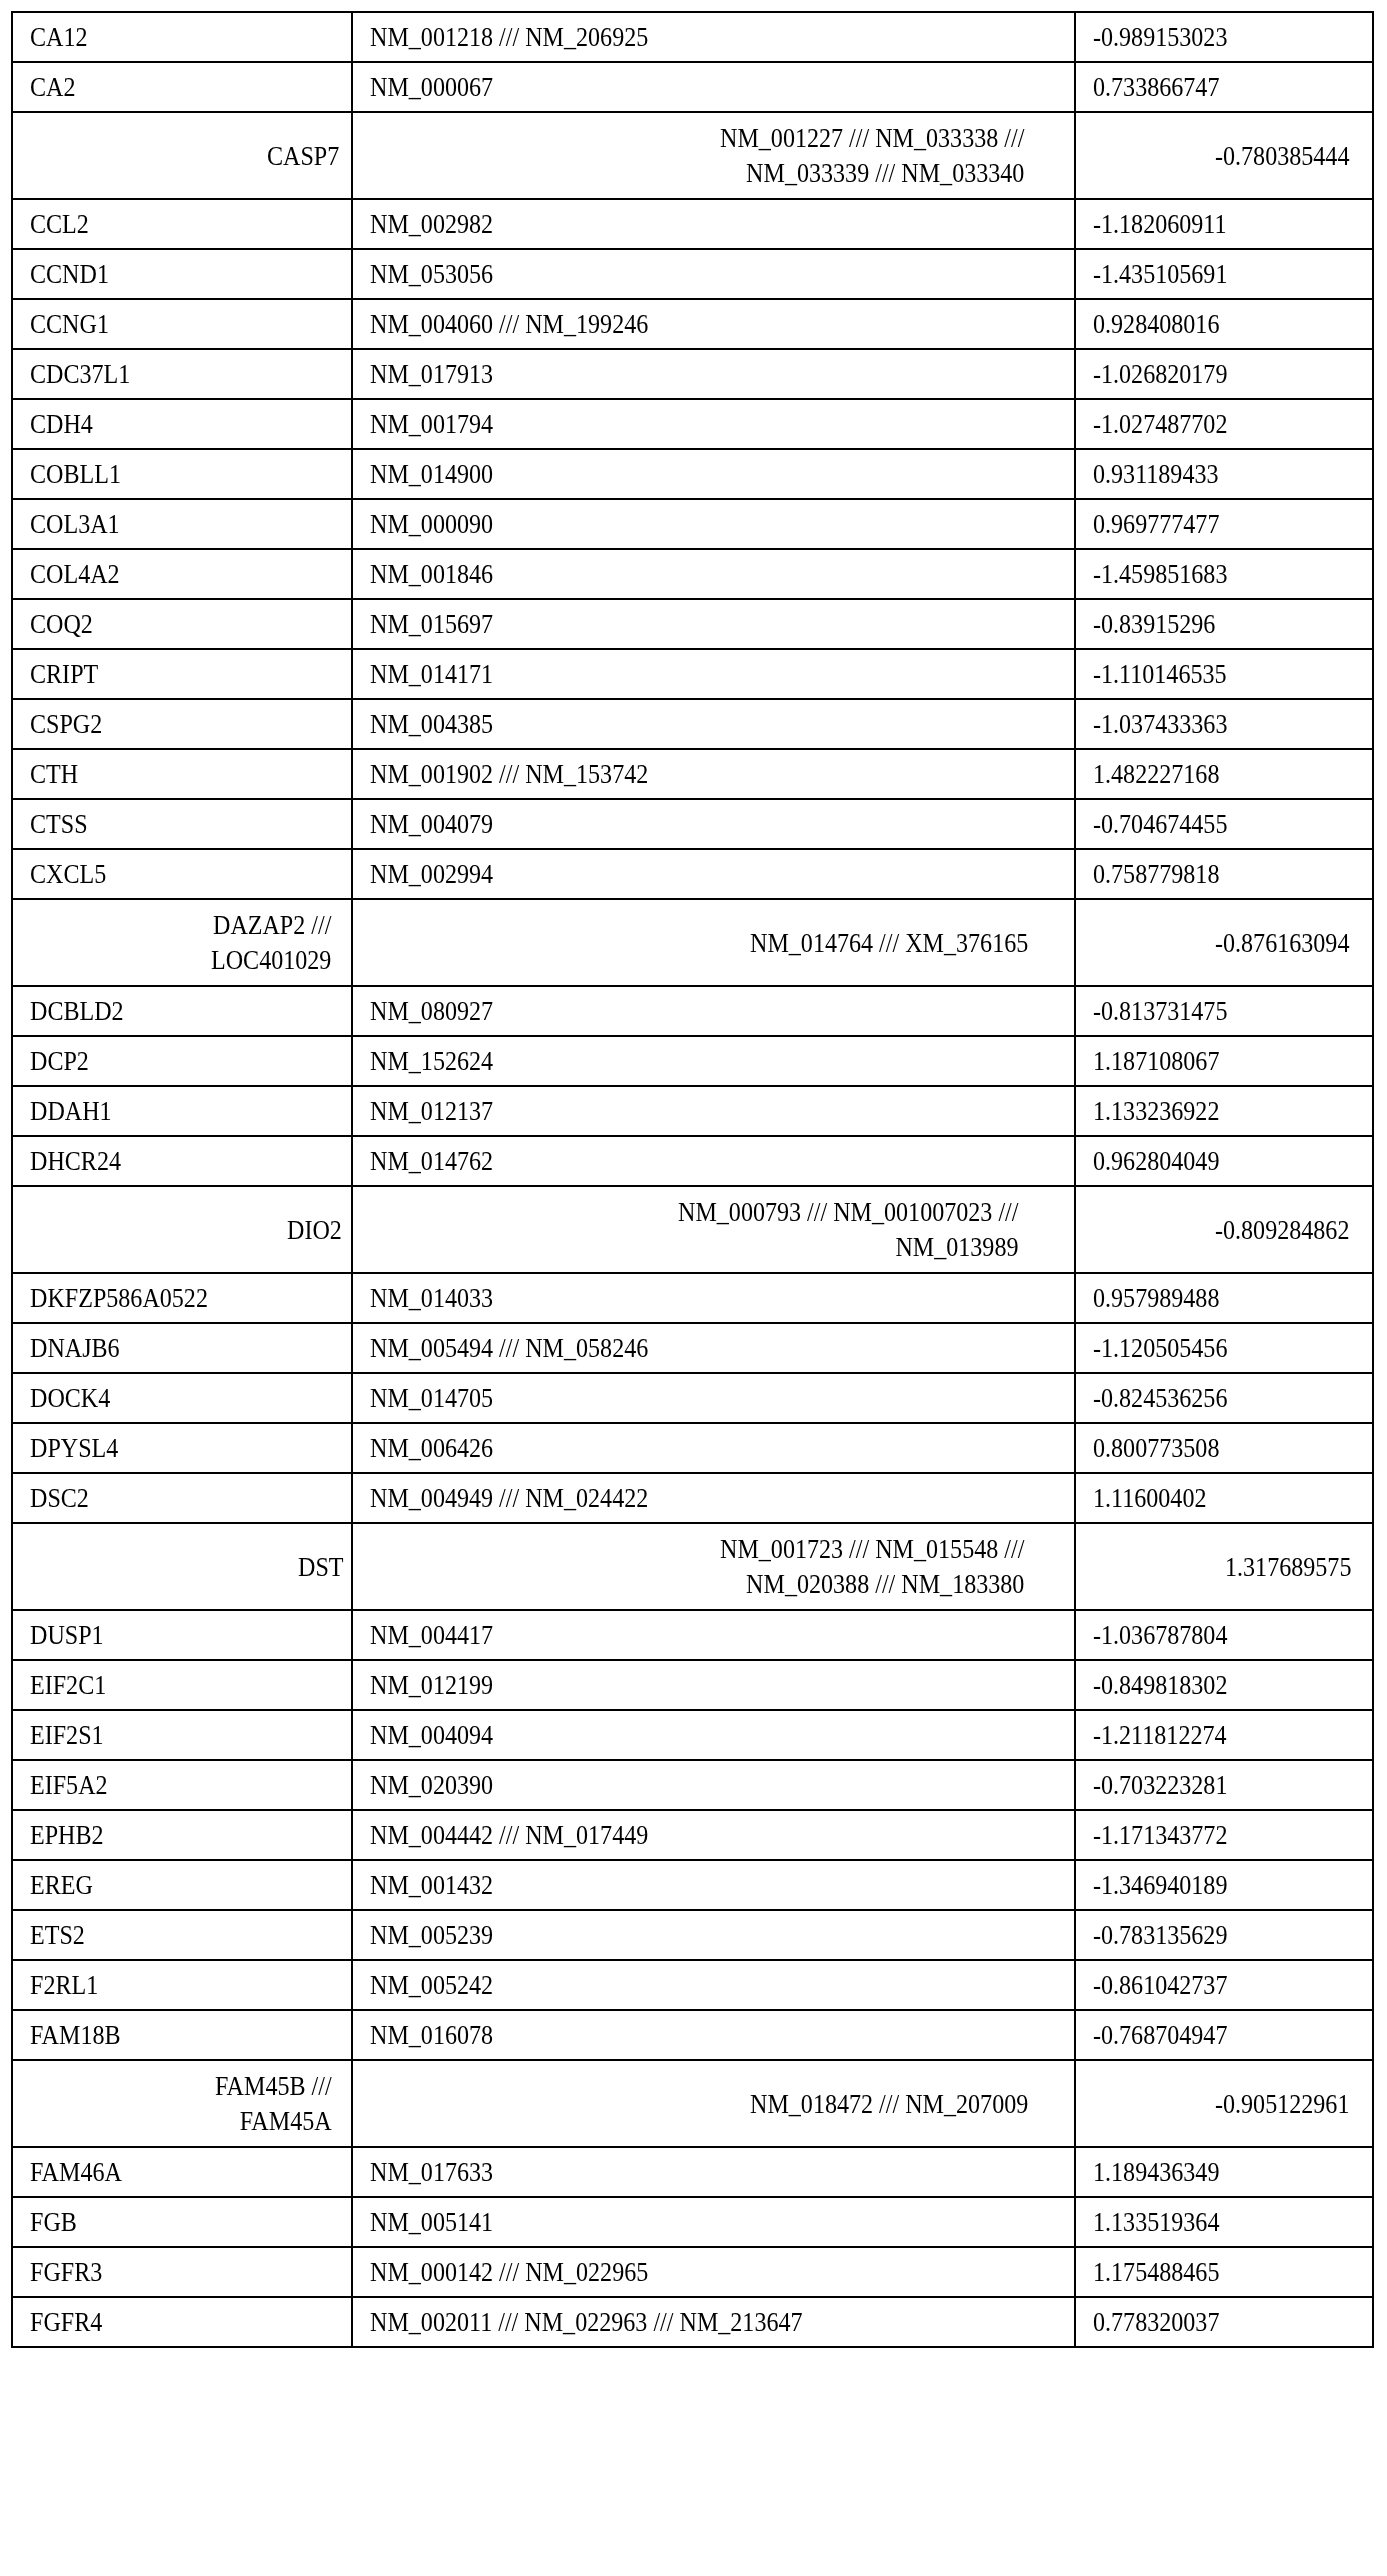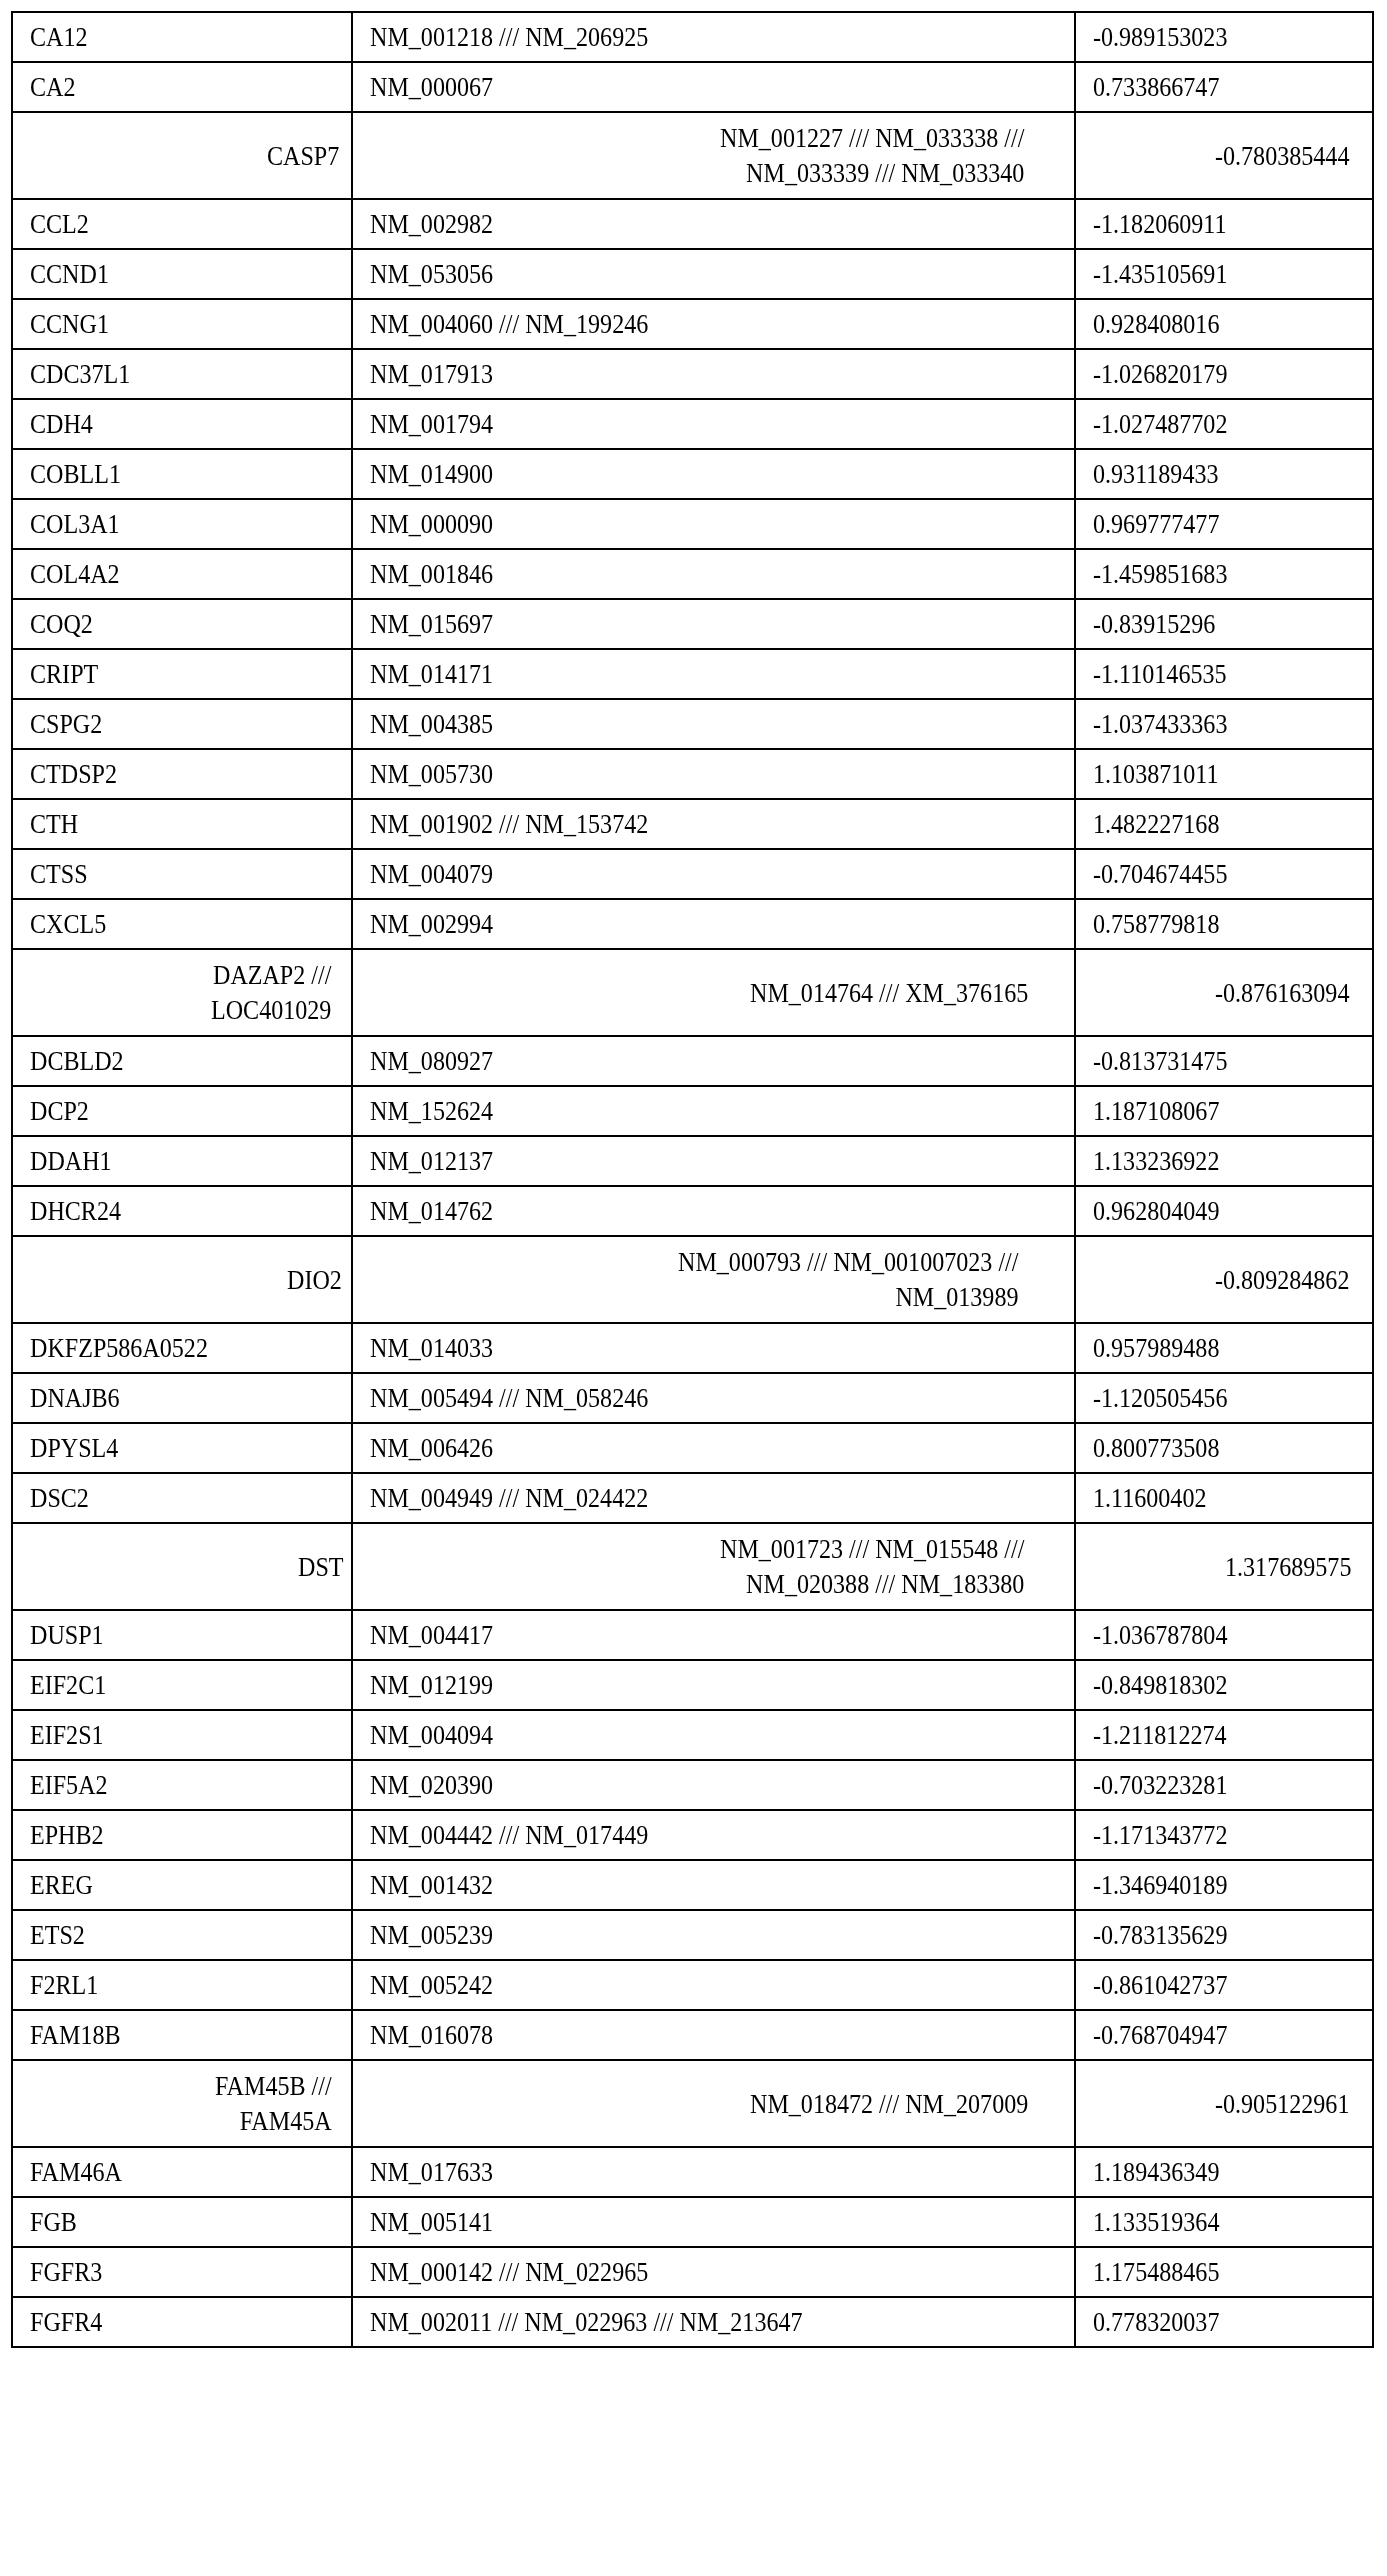--- a/index.html
+++ b/index.html
@@ -118,25 +118,20 @@
         <td><span class="txt"><span class="line">CRIPT</span></span></td>
         <td><span class="txt"><span class="line">NM_014171</span></span></td>
         <td><span class="txt">-1.110146535</span></td>
       </tr>
       <tr>
         <td><span class="txt"><span class="line">CSPG2</span></span></td>
         <td><span class="txt"><span class="line">NM_004385</span></span></td>
         <td><span class="txt">-1.037433363</span></td>
       </tr>
       <tr>
-        <td><span class="txt"><span class="line">CTDSP2</span></span></td>
-        <td><span class="txt"><span class="line">NM_005730</span></span></td>
-        <td><span class="txt">1.103871011</span></td>
-      </tr>
-      <tr>
         <td><span class="txt"><span class="line">CTH</span></span></td>
         <td><span class="txt"><span class="line">NM_001902 /// NM_153742</span></span></td>
         <td><span class="txt">1.482227168</span></td>
       </tr>
       <tr>
         <td><span class="txt"><span class="line">CTSS</span></span></td>
         <td><span class="txt"><span class="line">NM_004079</span></span></td>
         <td><span class="txt">-0.704674455</span></td>
       </tr>
       <tr>
@@ -176,20 +171,25 @@
       </tr>
       <tr>
         <td><span class="txt"><span class="line">DKFZP586A0522</span></span></td>
         <td><span class="txt"><span class="line">NM_014033</span></span></td>
         <td><span class="txt">0.957989488</span></td>
       </tr>
       <tr>
         <td><span class="txt"><span class="line">DNAJB6</span></span></td>
         <td><span class="txt"><span class="line">NM_005494 /// NM_058246</span></span></td>
         <td><span class="txt">-1.120505456</span></td>
+      </tr>
+      <tr>
+        <td><span class="txt"><span class="line">DOCK4</span></span></td>
+        <td><span class="txt"><span class="line">NM_014705</span></span></td>
+        <td><span class="txt">-0.824536256</span></td>
       </tr>
       <tr>
         <td><span class="txt"><span class="line">DPYSL4</span></span></td>
         <td><span class="txt"><span class="line">NM_006426</span></span></td>
         <td><span class="txt">0.800773508</span></td>
       </tr>
       <tr>
         <td><span class="txt"><span class="line">DSC2</span></span></td>
         <td><span class="txt"><span class="line">NM_004949 /// NM_024422</span></span></td>
         <td><span class="txt">1.11600402</span></td>

